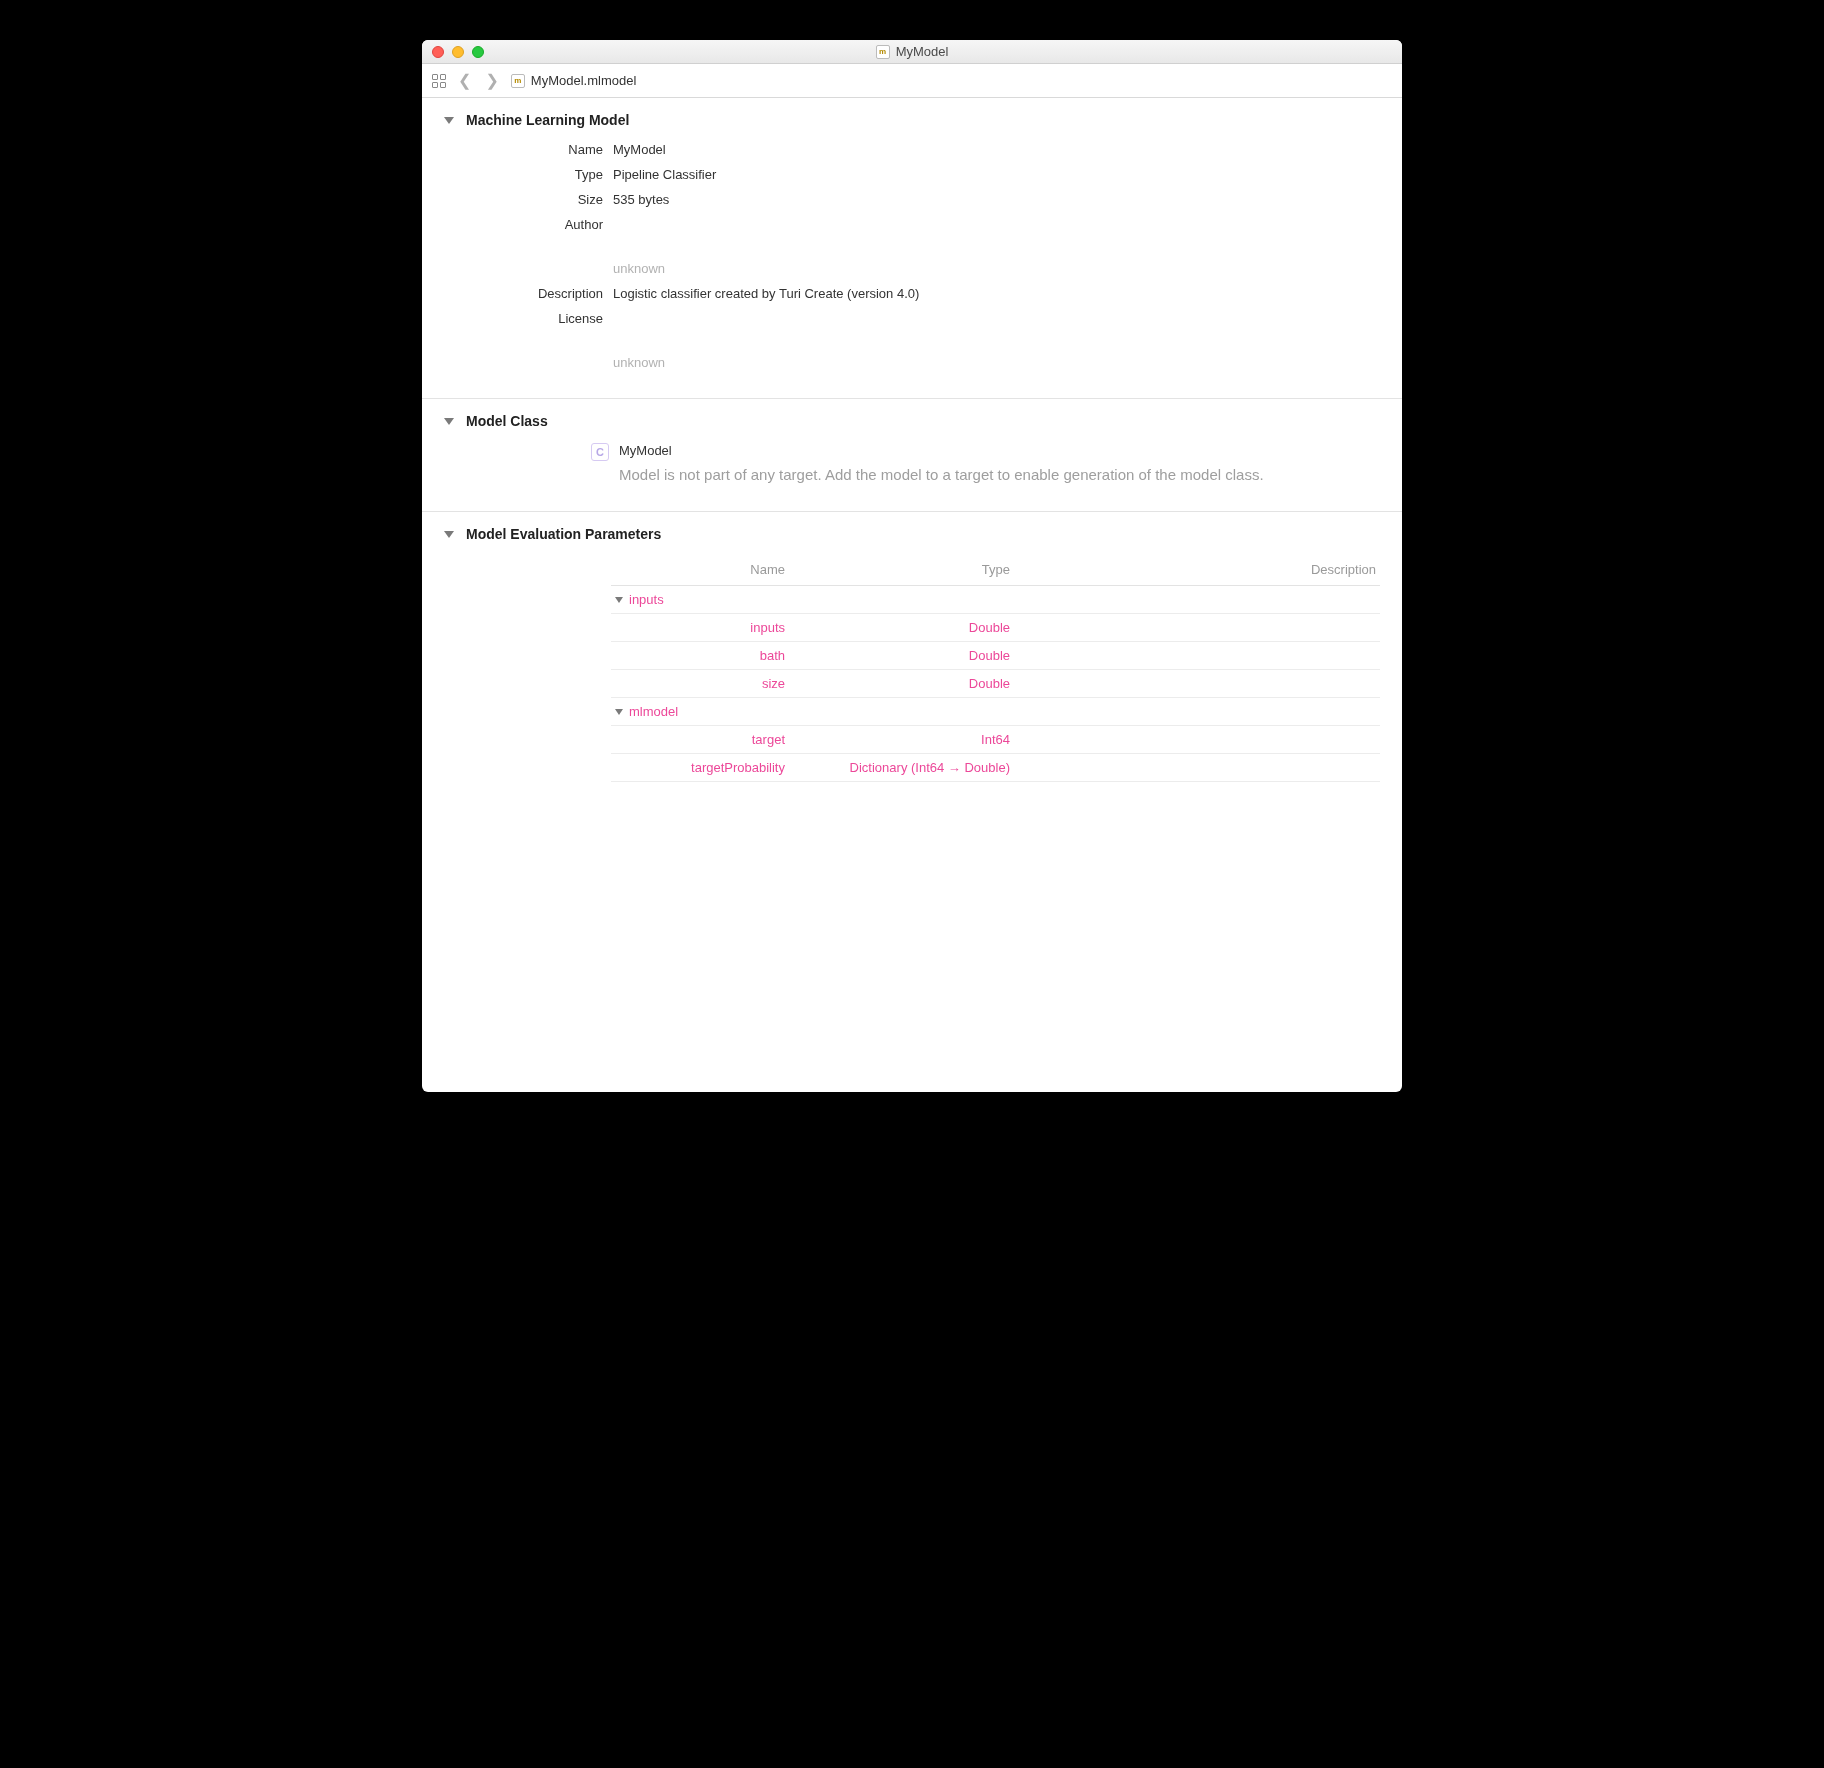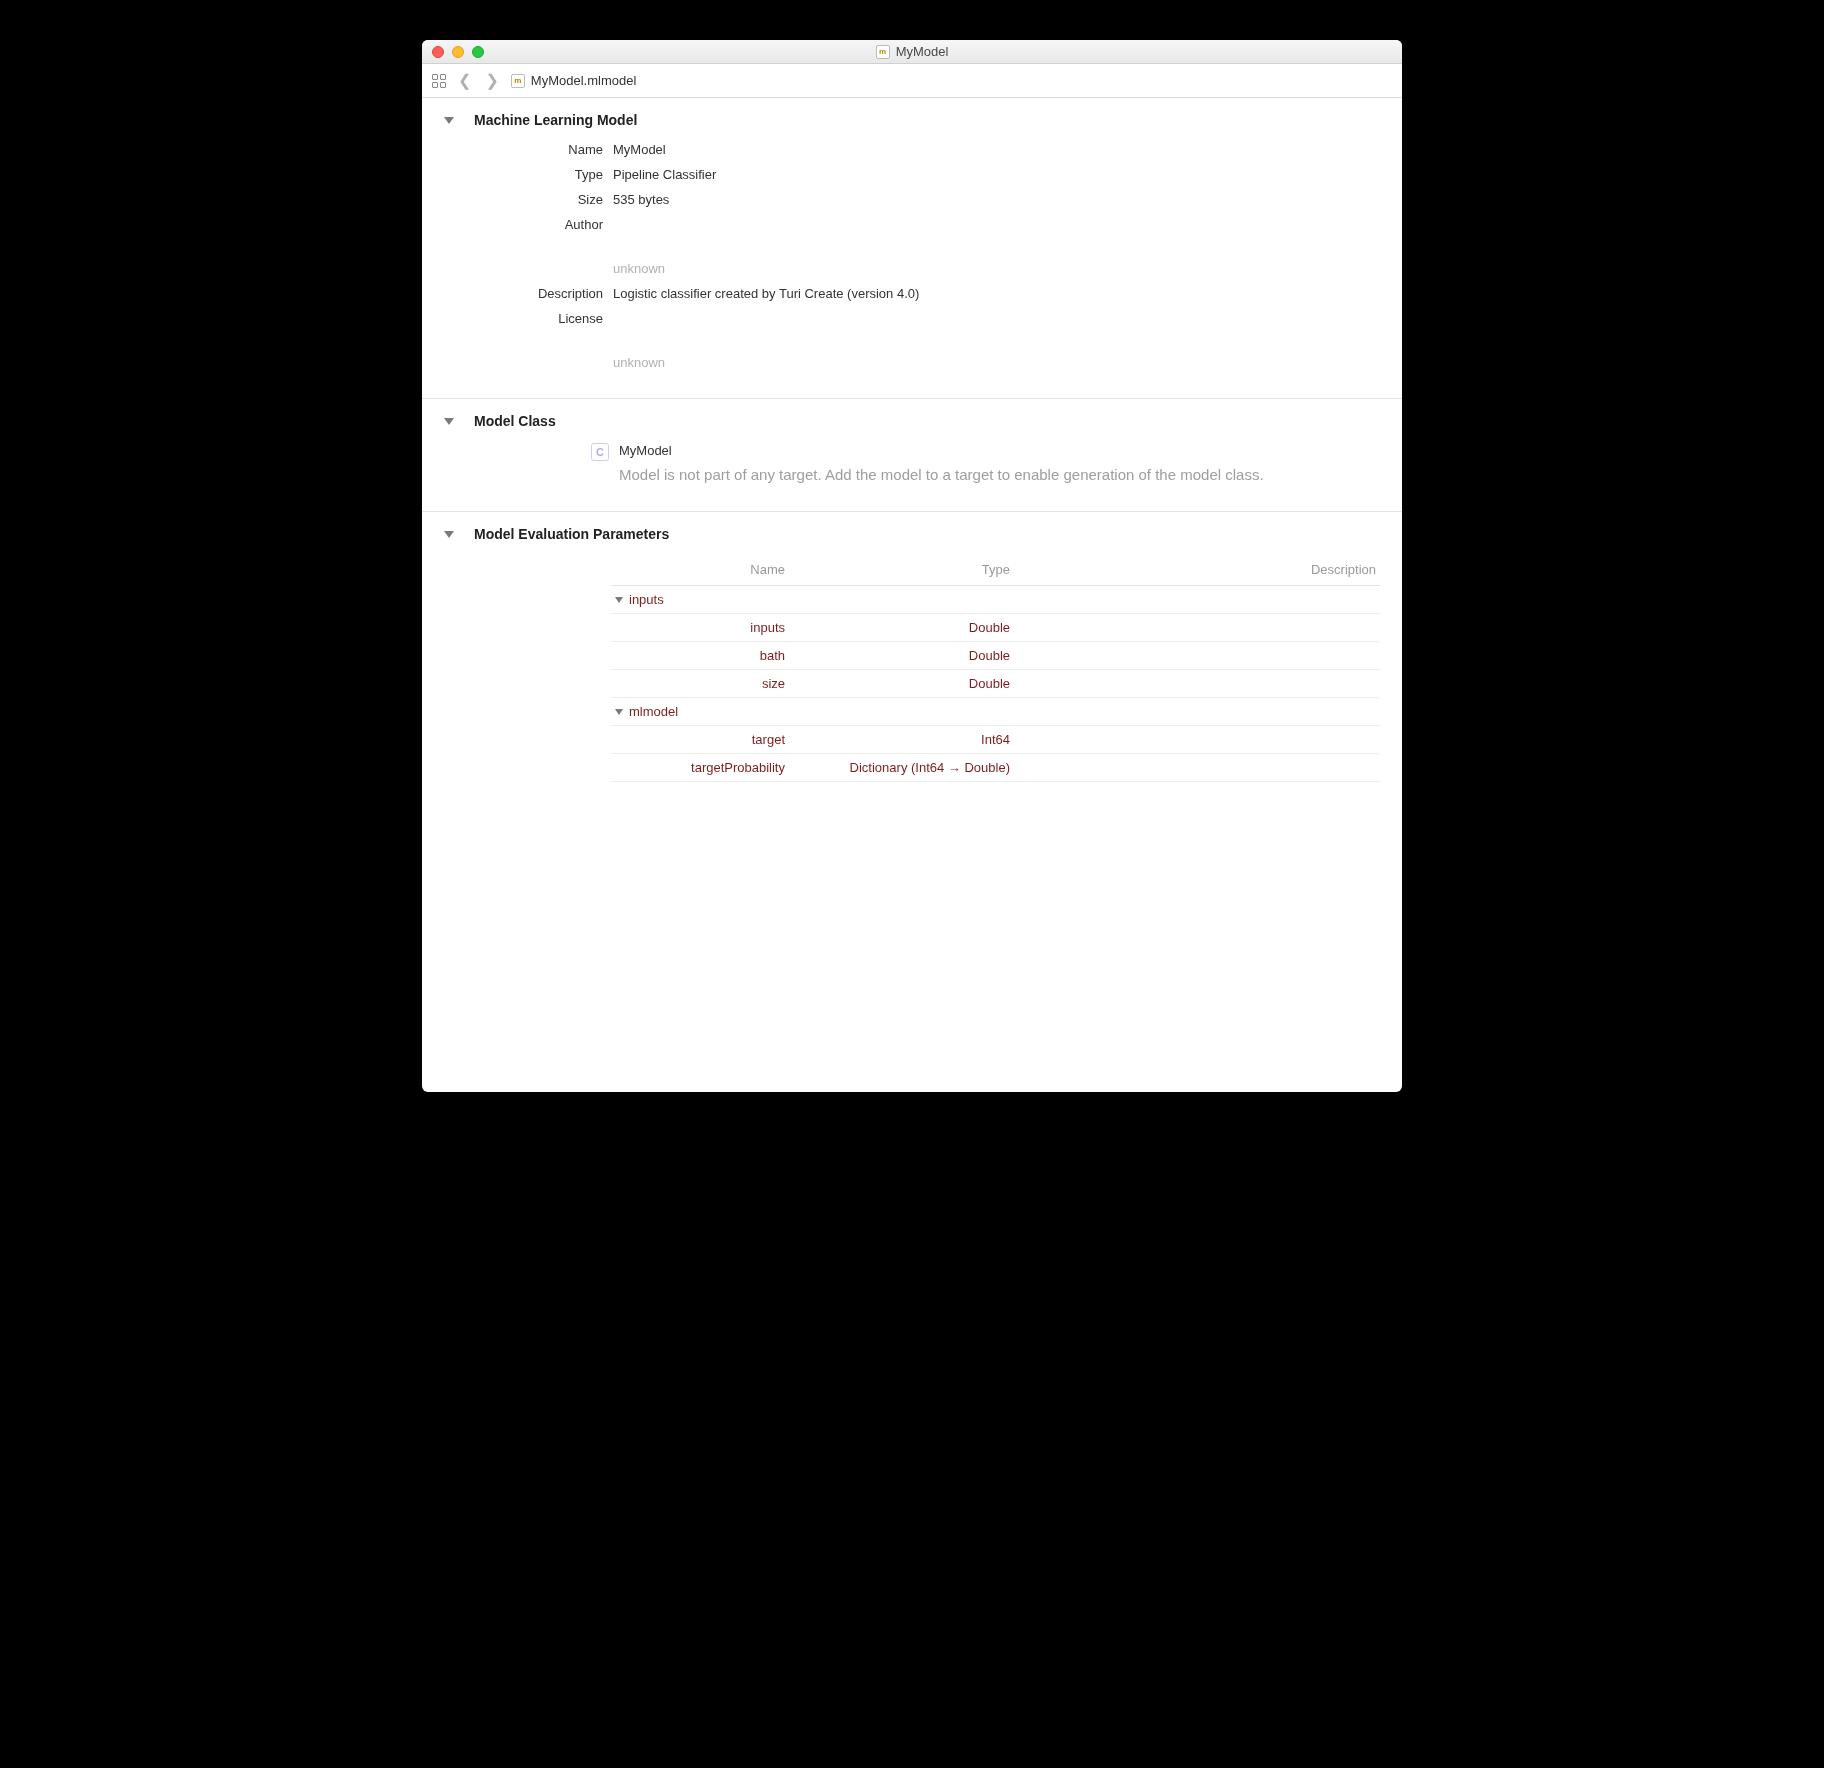--- a/index.html
+++ b/index.html
@@ -107,21 +107,21 @@
     min-height: 890px;
   }
   .section {
     border-bottom: 1px solid #e3e3e3;
     padding: 14px 22px 28px 22px;
   }
   .section:last-of-type { border-bottom: none; text-align: right; }
   .section-header {
     display: flex;
     align-items: center;
-    gap: 20px;
+    gap: 12px;
     font-weight: 600;
     font-size: 14px;
     color: #222;
     margin-bottom: 14px;
   }
   .disclosure {
     width: 0; height: 0;
     border-left: 5px solid transparent;
     border-right: 5px solid transparent;
     border-top: 7px solid #7a7a7a;
@@ -173,21 +173,21 @@
   .thead {
     color: #9a9a9a;
     font-size: 13px;
     border-bottom: 1px solid #e3e3e3;
     padding-bottom: 8px;
     margin-bottom: 0;
   }
   .trow {
     border-bottom: 1px solid #ececec;
     font-size: 13px;
-    color: #7f1d1d;
+    color: #ec4899;
   }
   .trow.group {
     display: flex;
     align-items: center;
     gap: 6px;
     padding-left: 4px;
   }
   .trow .cell1 { padding-left: 30px; }
   .trow .celldesc { color: #9a9a9a; }
 </style>

